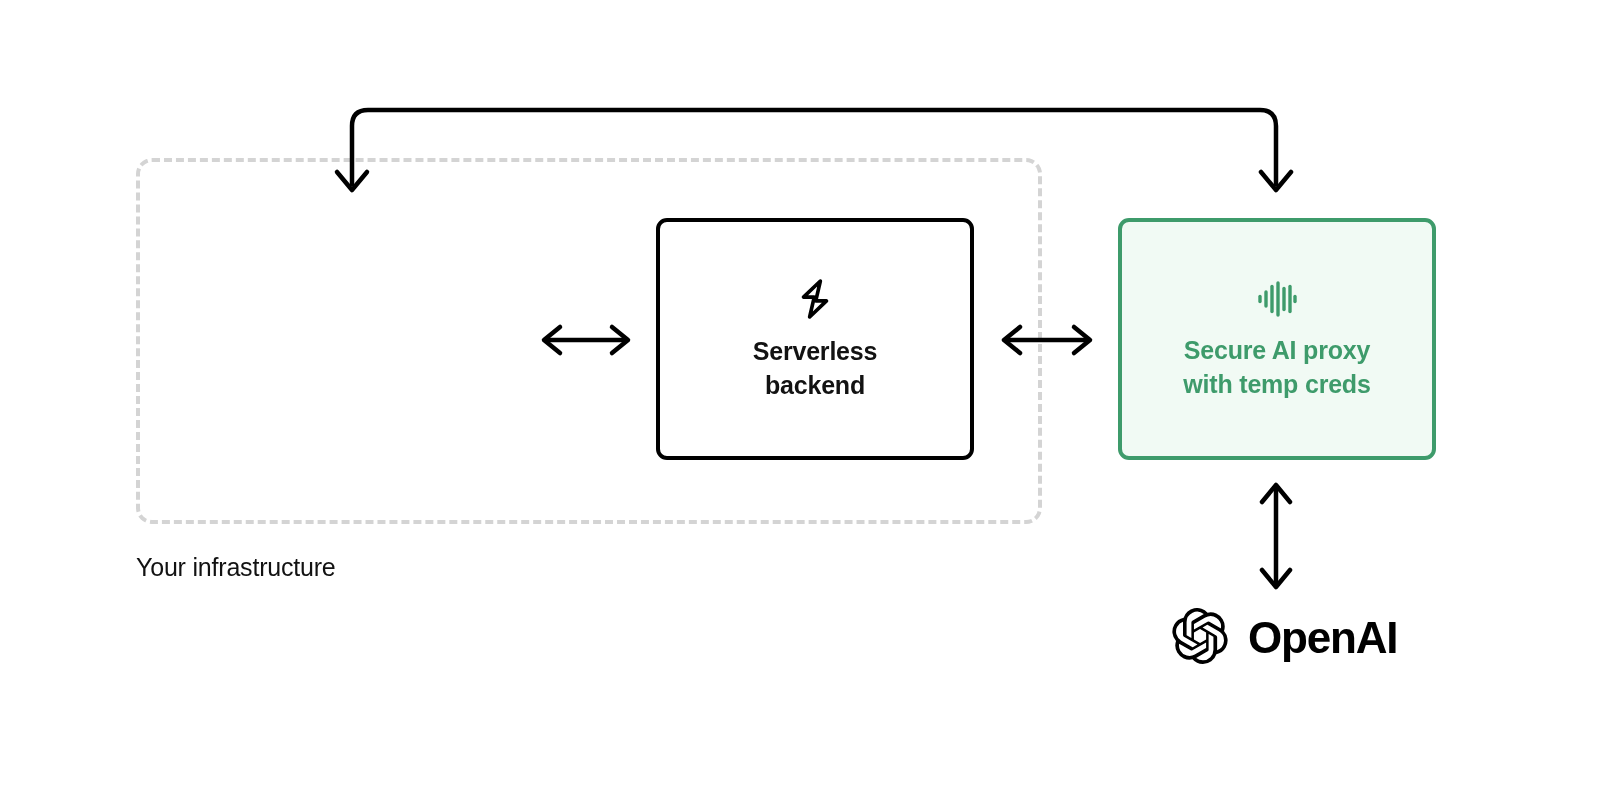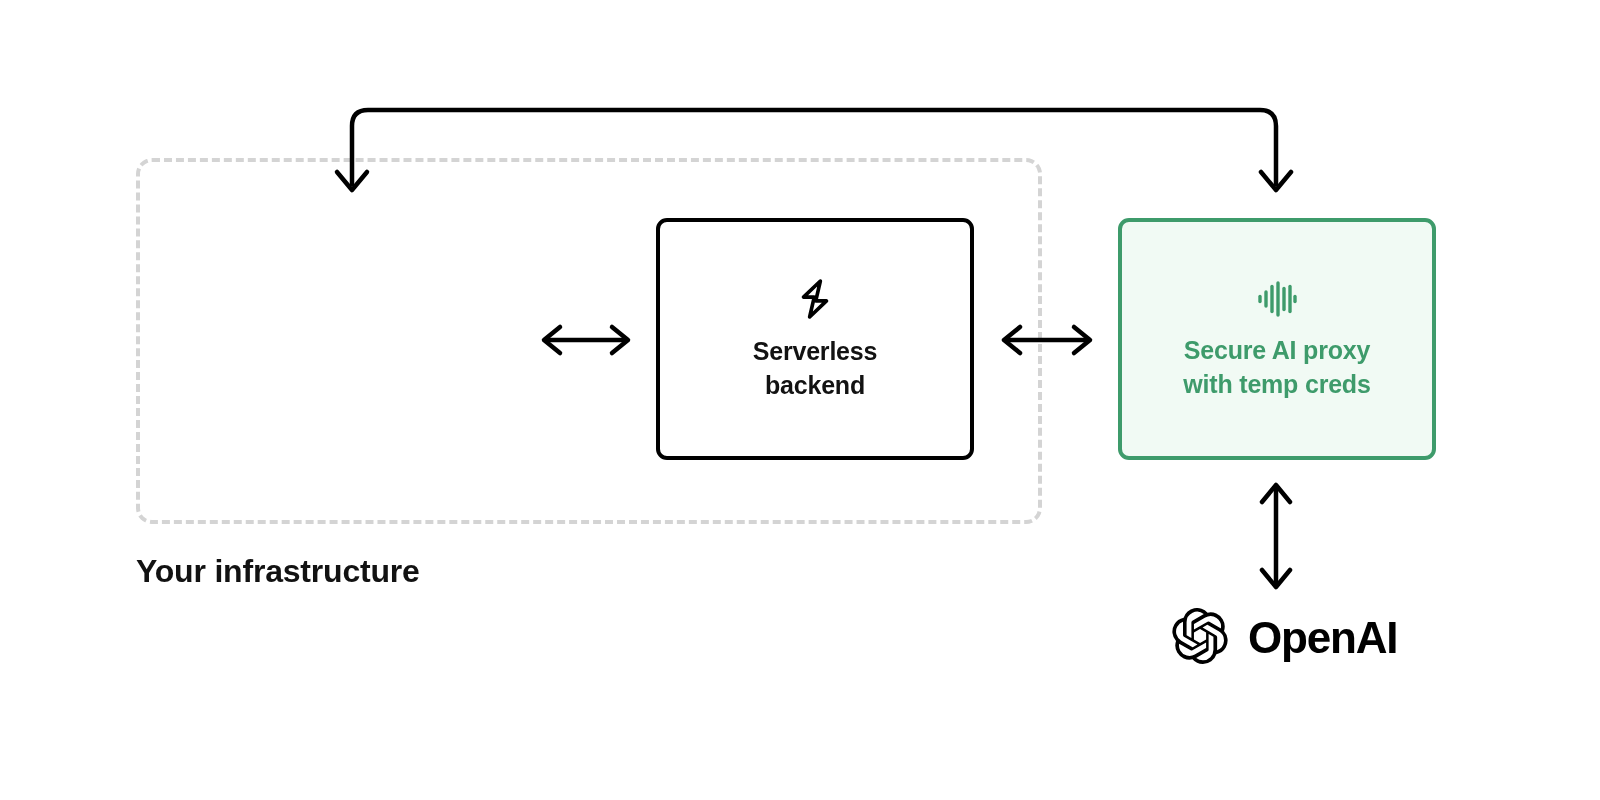--- a/index.html
+++ b/index.html
@@ -38,22 +38,22 @@
     height: 366px;
     border: 4px dashed #d4d4d4;
     border-radius: 16px;
     box-sizing: border-box;
   }
 
   .infra-label {
     position: absolute;
     left: 136px;
     top: 553px;
-    font-size: 32px;
-    font-weight: bold;
+    font-size: 25px;
+    font-weight: normal;
     color: #121212;
     letter-spacing: -0.2px;
     white-space: nowrap;
   }
 
   
   .node {
     position: absolute;
     box-sizing: border-box;
     display: flex;

